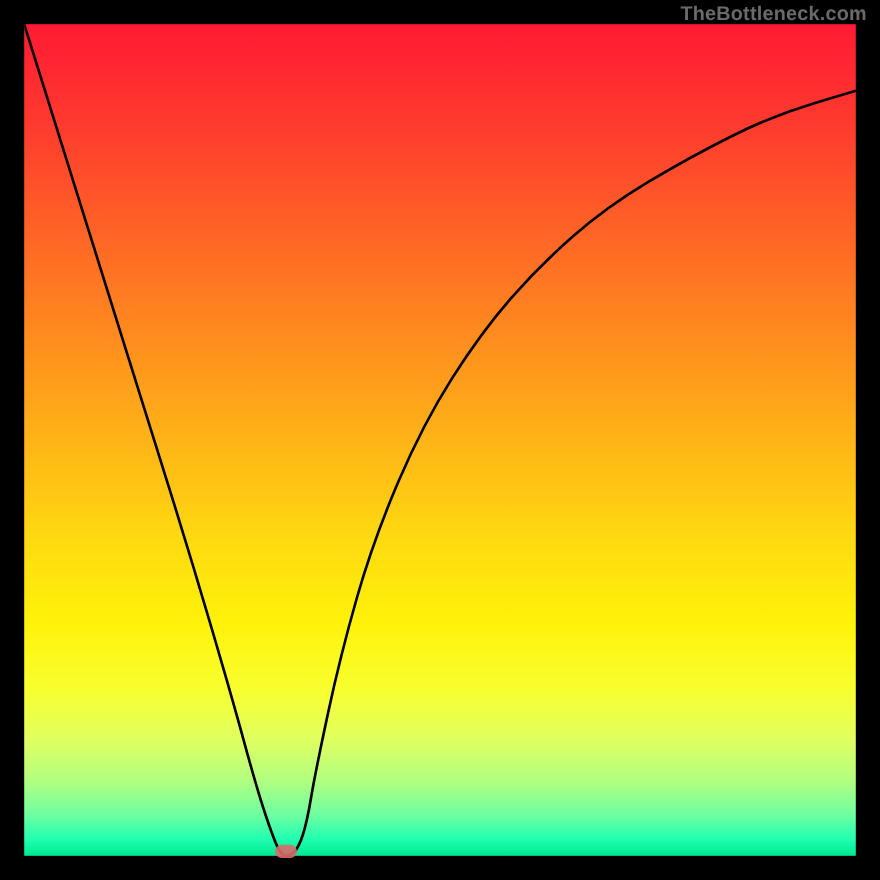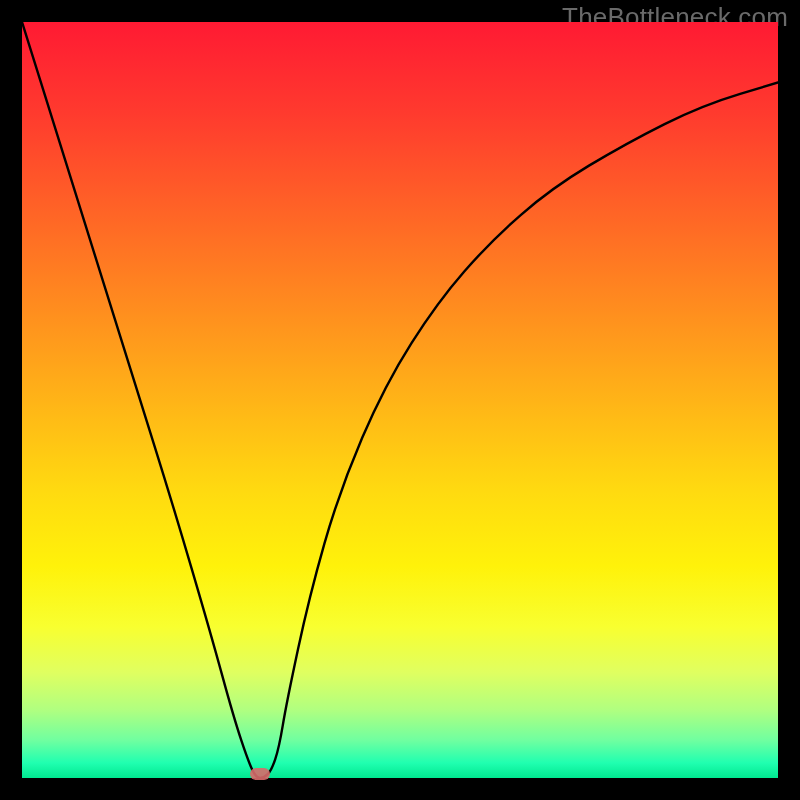--- a/index.html
+++ b/index.html
@@ -50,23 +50,23 @@
     border-radius: 6px;
     background: #d86a6a;
     opacity: 0.9;
     transform: translate(-50%, -50%);
   }
   .watermark {
     position: absolute;
     top: 2px;
     right: 12px;
     color: #6a6a6a;
-    font-size: 26px;
+    font-size: 18px;
     letter-spacing: 0.2px;
-    font-weight: 400;
+    font-weight: 700;
     user-select: none;
   }
 </style>
 </head>
 <body>
 
 <div class="watermark">TheBottleneck.com</div>
 
 <div class="frame">
 

